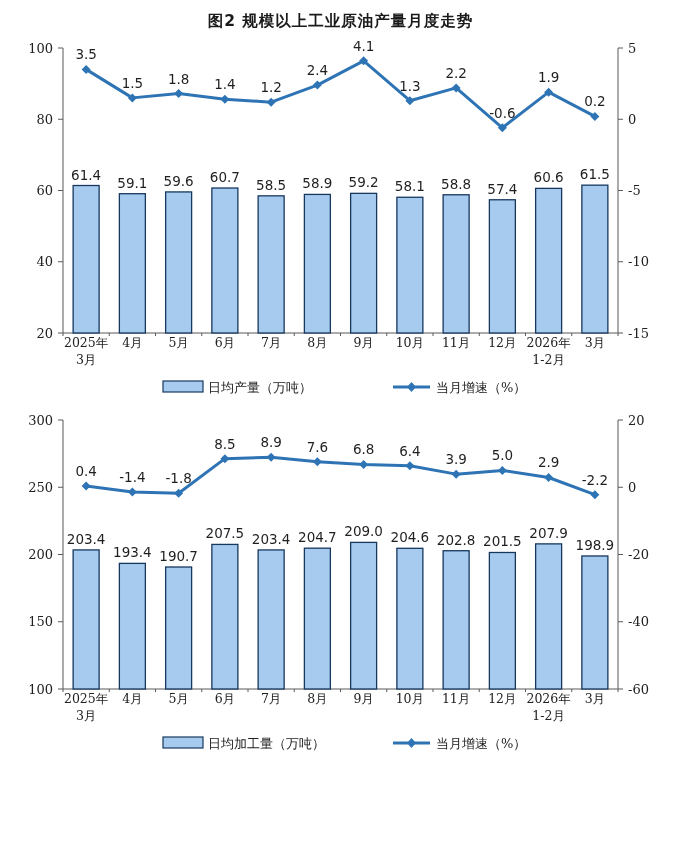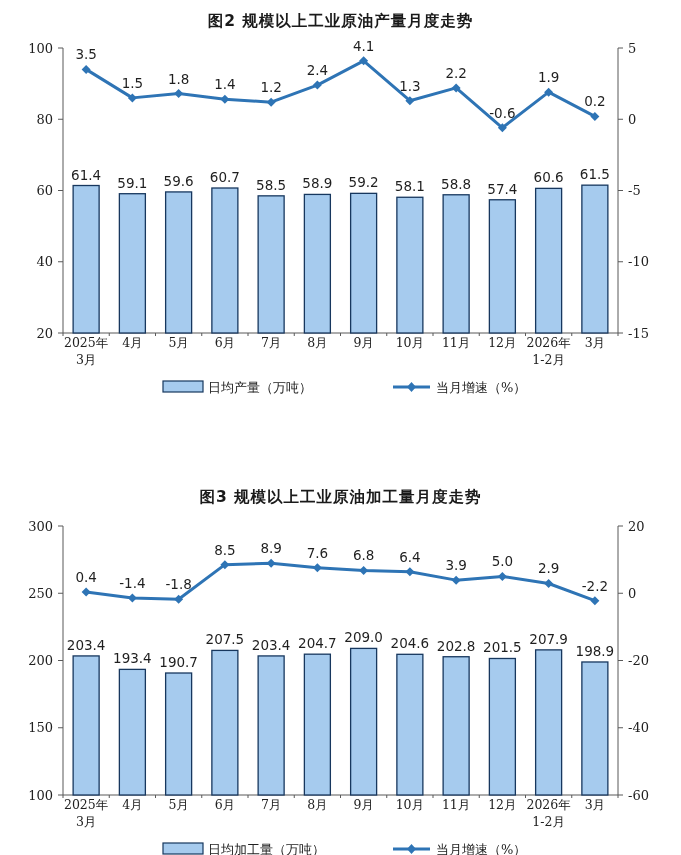--- a/index.html
+++ b/index.html
@@ -130,21 +130,20 @@
         <text x="594.875" y="307" text-anchor="middle" font-size="12.5" font-family="&quot;DejaVu Serif&quot;,&quot;Liberation Serif&quot;,serif" fill="#212121">3月</text>
         <rect x="163" y="341" width="40" height="11" fill="#A6CBEE" stroke="#17375E" stroke-width="1.2"></rect>
         <text x="208" y="352" text-anchor="start" font-size="13" font-family="&quot;DejaVu Serif&quot;,&quot;Liberation Serif&quot;,serif" fill="#212121">日均产量（万吨）</text>
         <line x1="393" y1="347" x2="430" y2="347" stroke="#2E74B5" stroke-width="3"></line>
         <path d="M 411.5 342 L 416 347 L 411.5 352 L 407 347 Z" fill="#2E74B5"></path>
         <text x="436" y="352" text-anchor="start" font-size="13" font-family="&quot;DejaVu Serif&quot;,&quot;Liberation Serif&quot;,serif" fill="#212121">当月增速（%）</text>
       </svg>
   </div>
 
   <div class="chart-section">
-    <div class="chart-title second">图3 规模以上工业原油加工量月度走势</div>
     <svg id="chart-svg-1" class="chart-canvas second" width="681" height="345" viewBox="0 0 681 345">
         <line x1="63" y1="8" x2="63" y2="277" stroke="#595959" stroke-width="1"></line>
         <line x1="618" y1="8" x2="618" y2="277" stroke="#595959" stroke-width="1"></line>
         <line x1="63" y1="277" x2="618" y2="277" stroke="#595959" stroke-width="1"></line>
         <line x1="58" y1="8" x2="63" y2="8" stroke="#595959" stroke-width="1"></line>
         <text x="53" y="12.5" text-anchor="end" font-size="13" font-family="&quot;DejaVu Serif&quot;,&quot;Liberation Serif&quot;,serif" fill="#212121">300</text>
         <line x1="58" y1="75.25" x2="63" y2="75.25" stroke="#595959" stroke-width="1"></line>
         <text x="53" y="79.75" text-anchor="end" font-size="13" font-family="&quot;DejaVu Serif&quot;,&quot;Liberation Serif&quot;,serif" fill="#212121">250</text>
         <line x1="58" y1="142.5" x2="63" y2="142.5" stroke="#595959" stroke-width="1"></line>
         <text x="53" y="147" text-anchor="end" font-size="13" font-family="&quot;DejaVu Serif&quot;,&quot;Liberation Serif&quot;,serif" fill="#212121">200</text>

